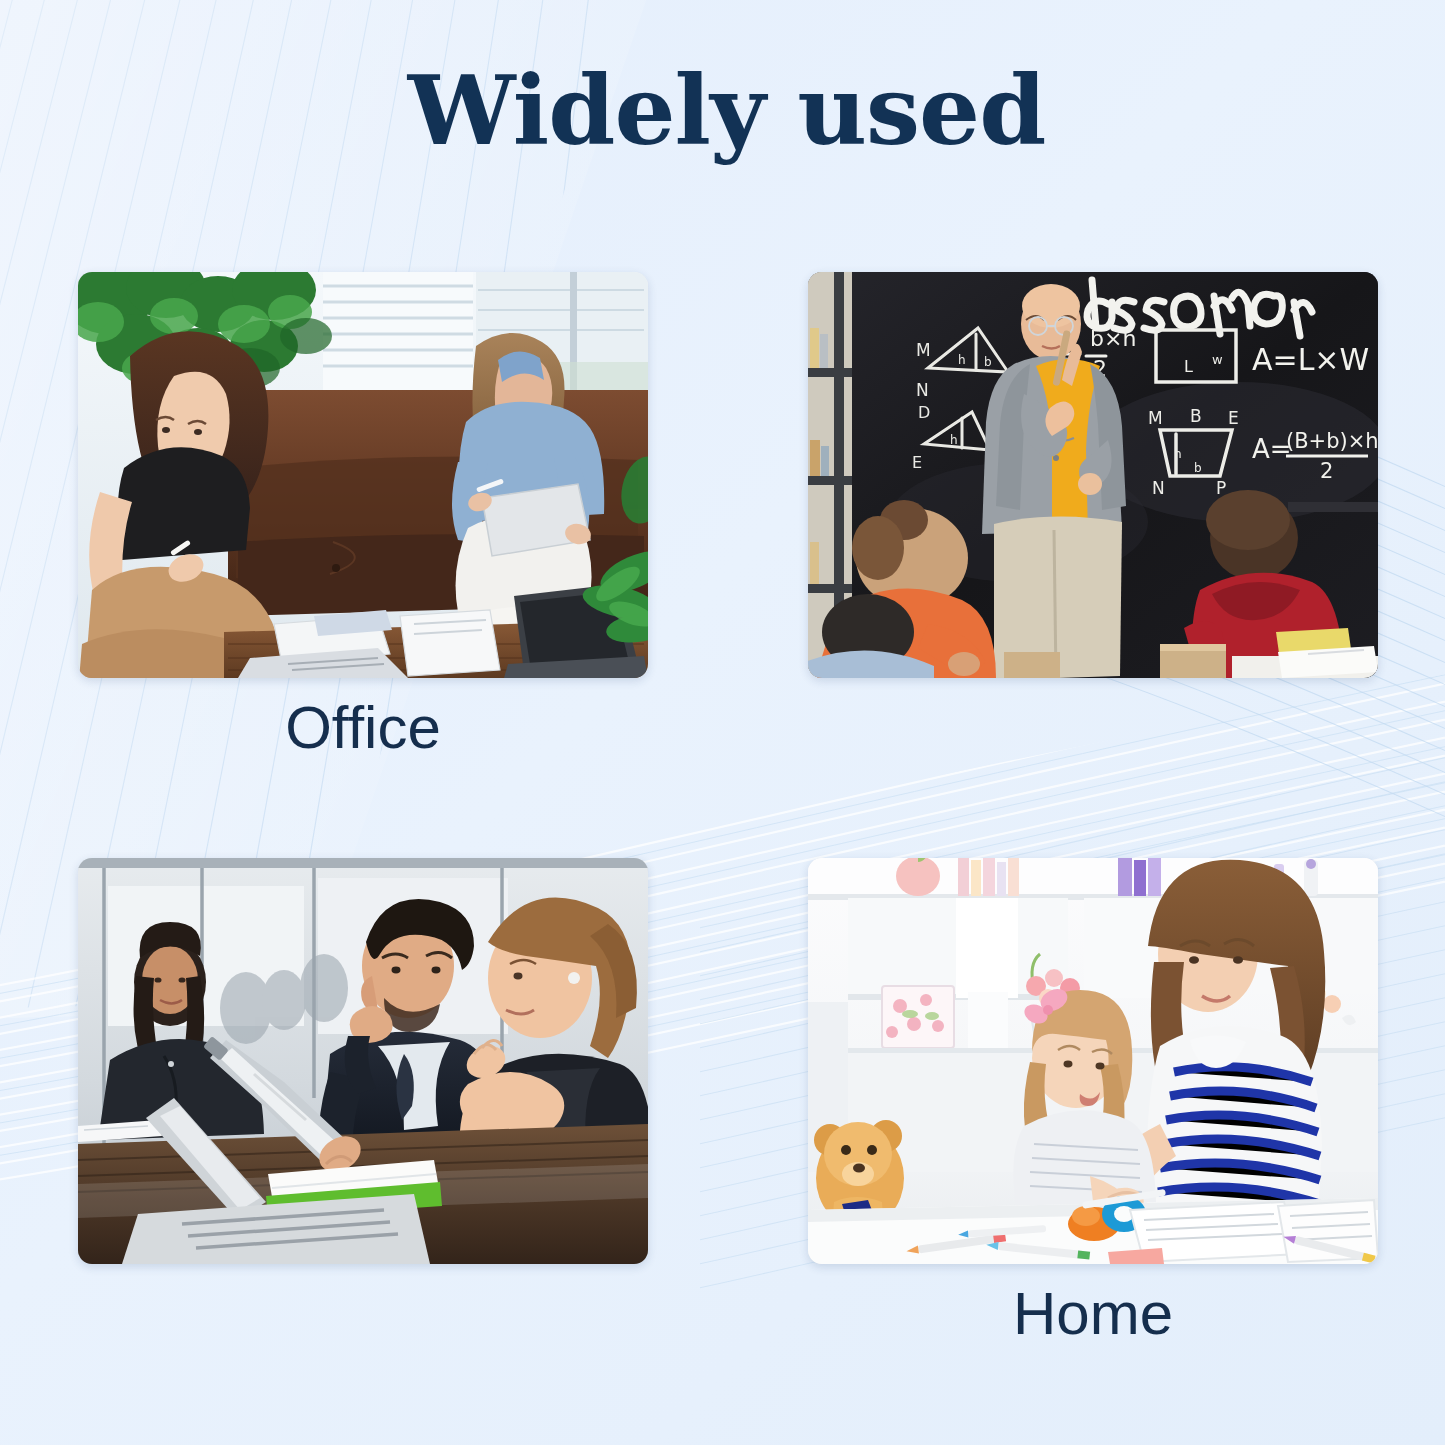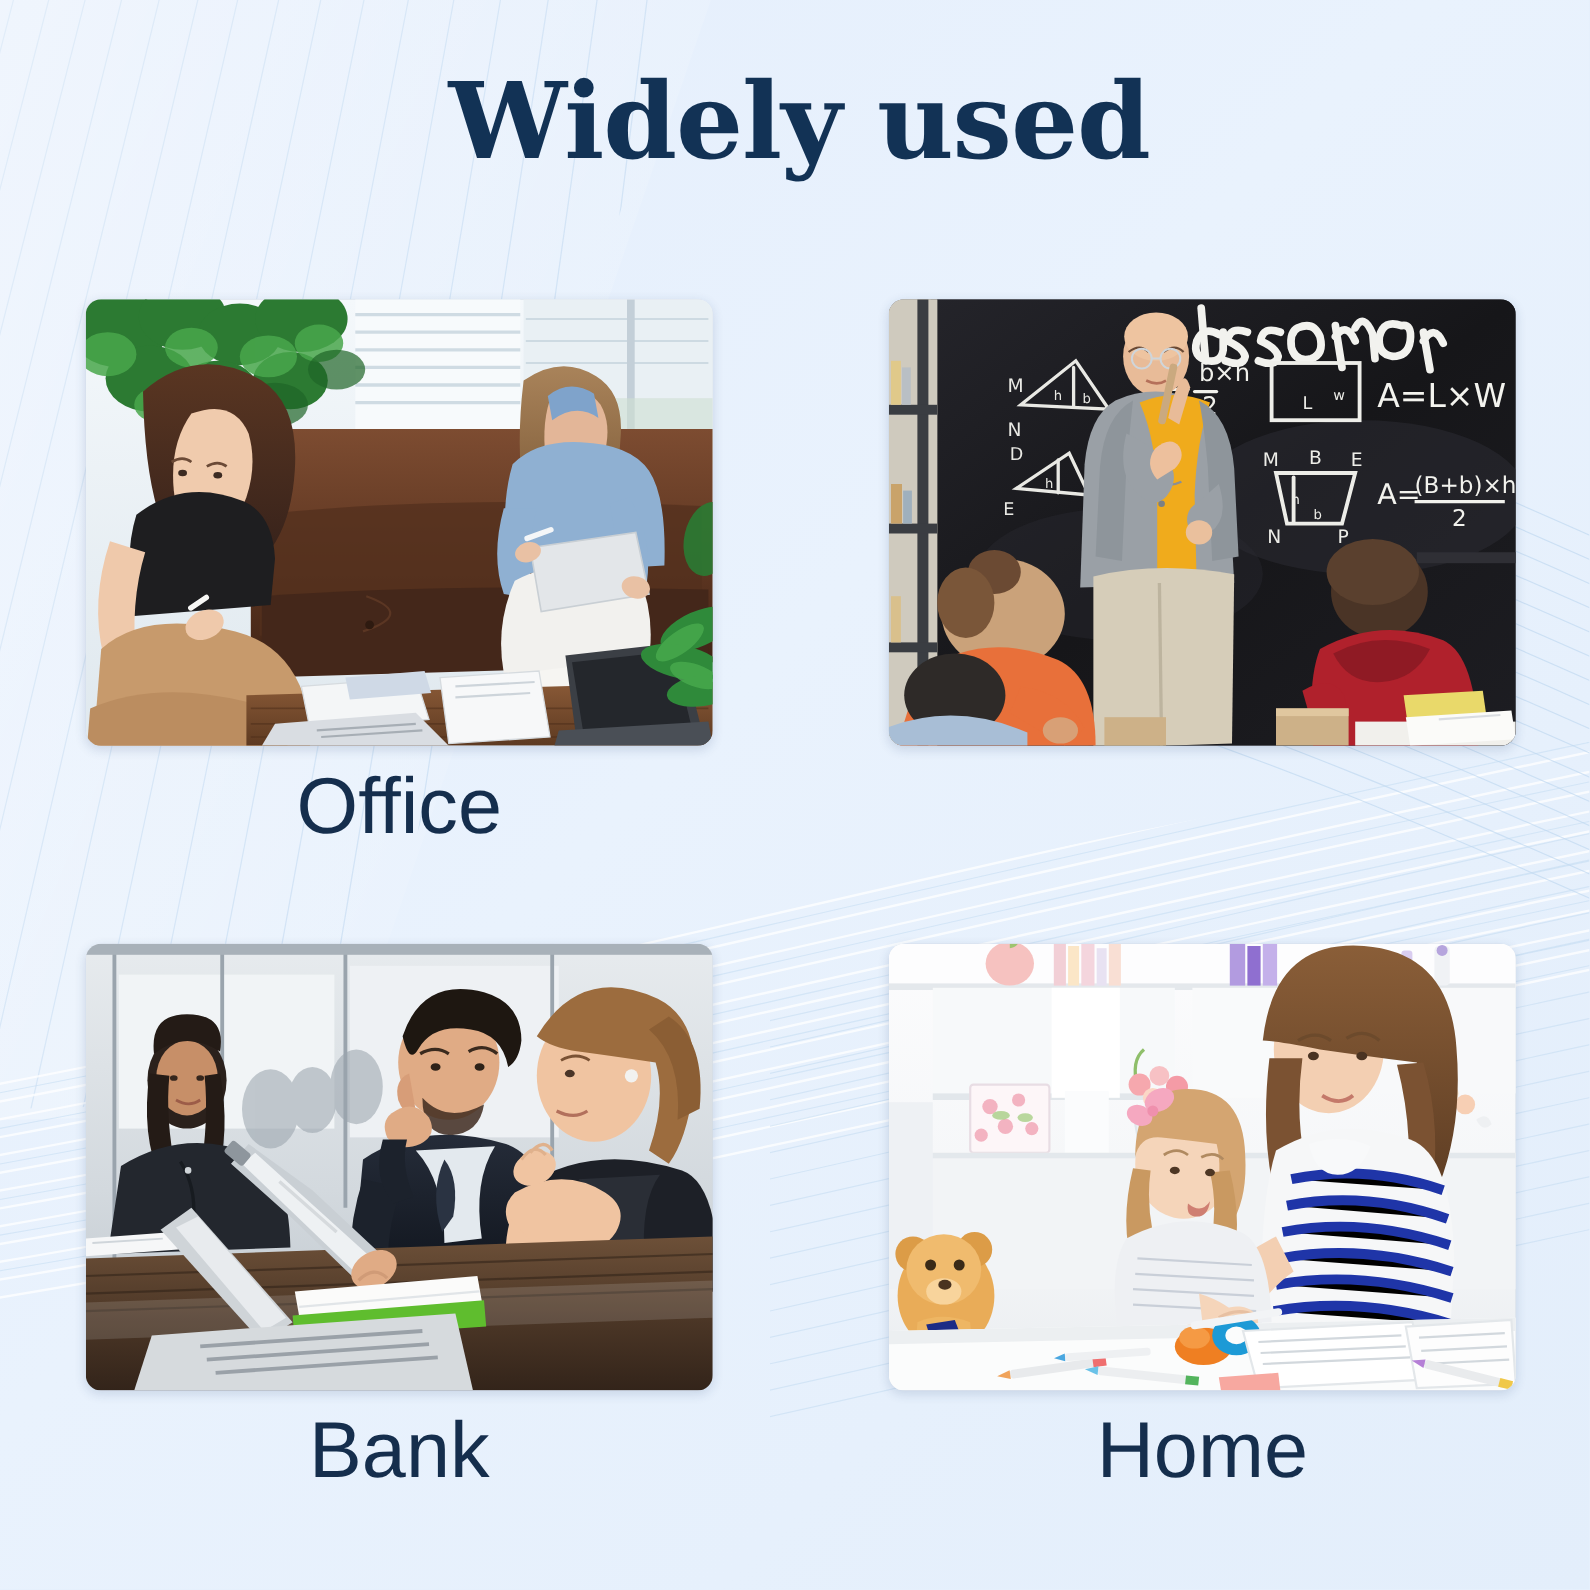--- a/index.html
+++ b/index.html
@@ -69,21 +69,21 @@
     display: block;
   }
   .photo svg { display: block; width: 570px; height: 406px; }
 
   .caption {
     width: 570px;
     text-align: center;
     margin-top: 18px;
     font-family: "Liberation Sans", sans-serif;
     font-weight: 400;
-    font-size: 72px;
+    font-size: 60px;
     line-height: 1.05;
     color: #152e4d;
     letter-spacing: 0px;
   }
 </style>
 </head>
 <body>
 
 <div class="poster">
 
@@ -603,21 +603,20 @@
           <path d="M96 240 L188 344 L160 362 L68 260 Z" fill="#cfd4d8"></path>
           <path d="M102 248 L182 340 L162 352 L82 258 Z" fill="#e8ebee"></path>
           <path d="M60 356 L336 336 L352 406 L44 406 Z" fill="#d6dadd"></path>
           <g stroke="#9aa1a8" stroke-width="3.5">
             <path d="M104 366 L306 352"></path>
               <path d="M110 378 L312 364"></path>
             <path d="M118 390 L320 376"></path>
           </g>
         </svg>
       </div>
-      <div class="caption">Bank</div>
     </div>
 
     <div class="cell c3">
       <div class="photo">
         <svg viewBox="0 0 570 406" xmlns="http://www.w3.org/2000/svg">
           <defs>
             <linearGradient id="hmBg" x1="0" y1="0" x2="0" y2="1">
               <stop offset="0%" stop-color="#fcfcfd"></stop>
                 <stop offset="70%" stop-color="#f3f5f7"></stop>
                 <stop offset="100%" stop-color="#e9ecef"></stop>

